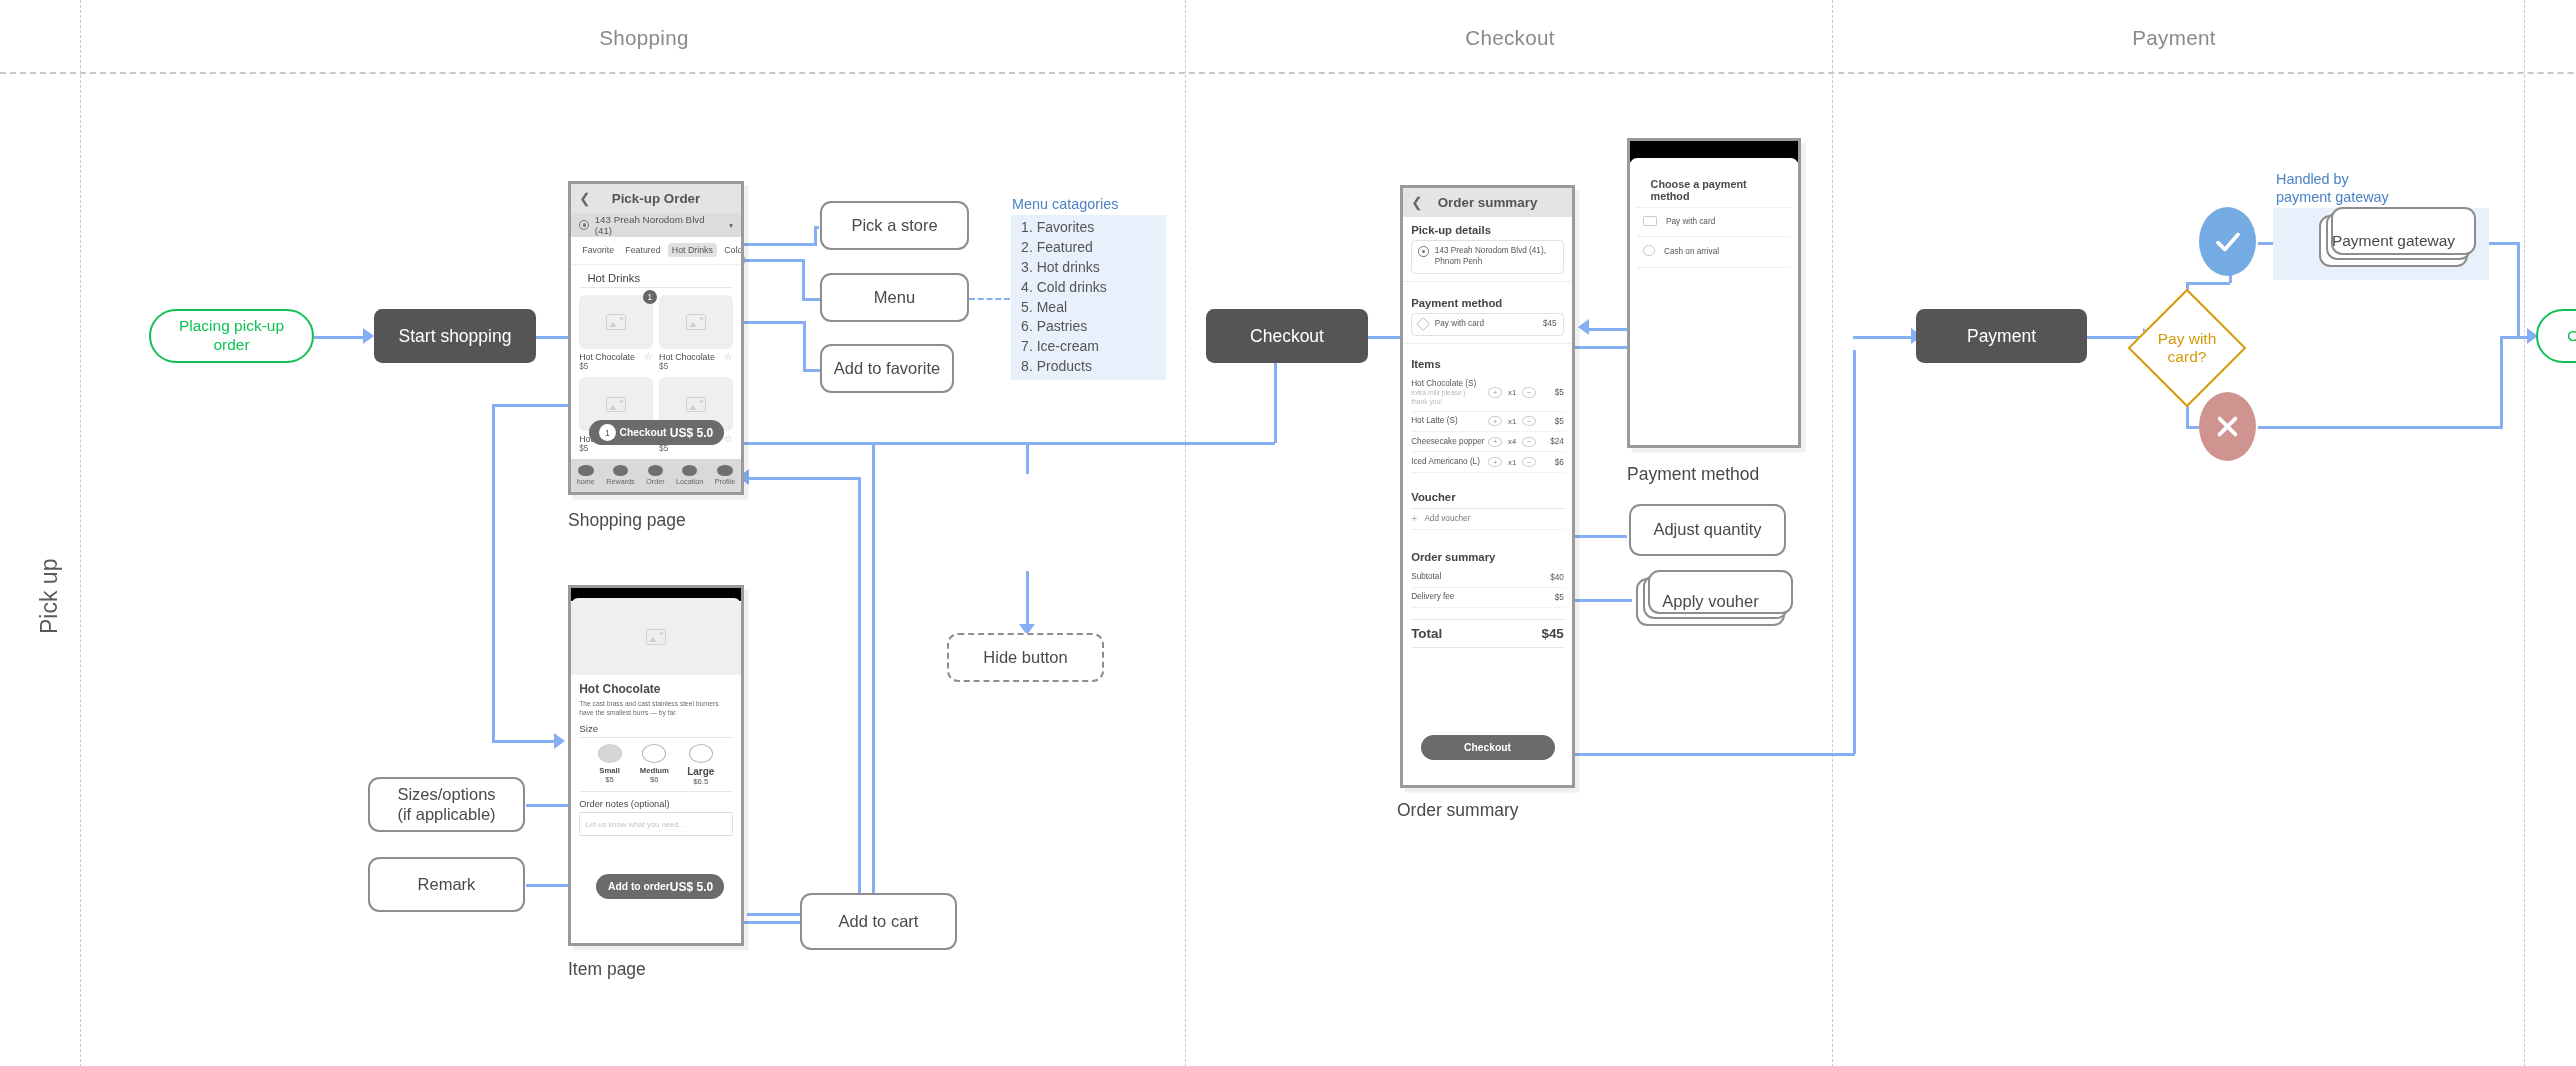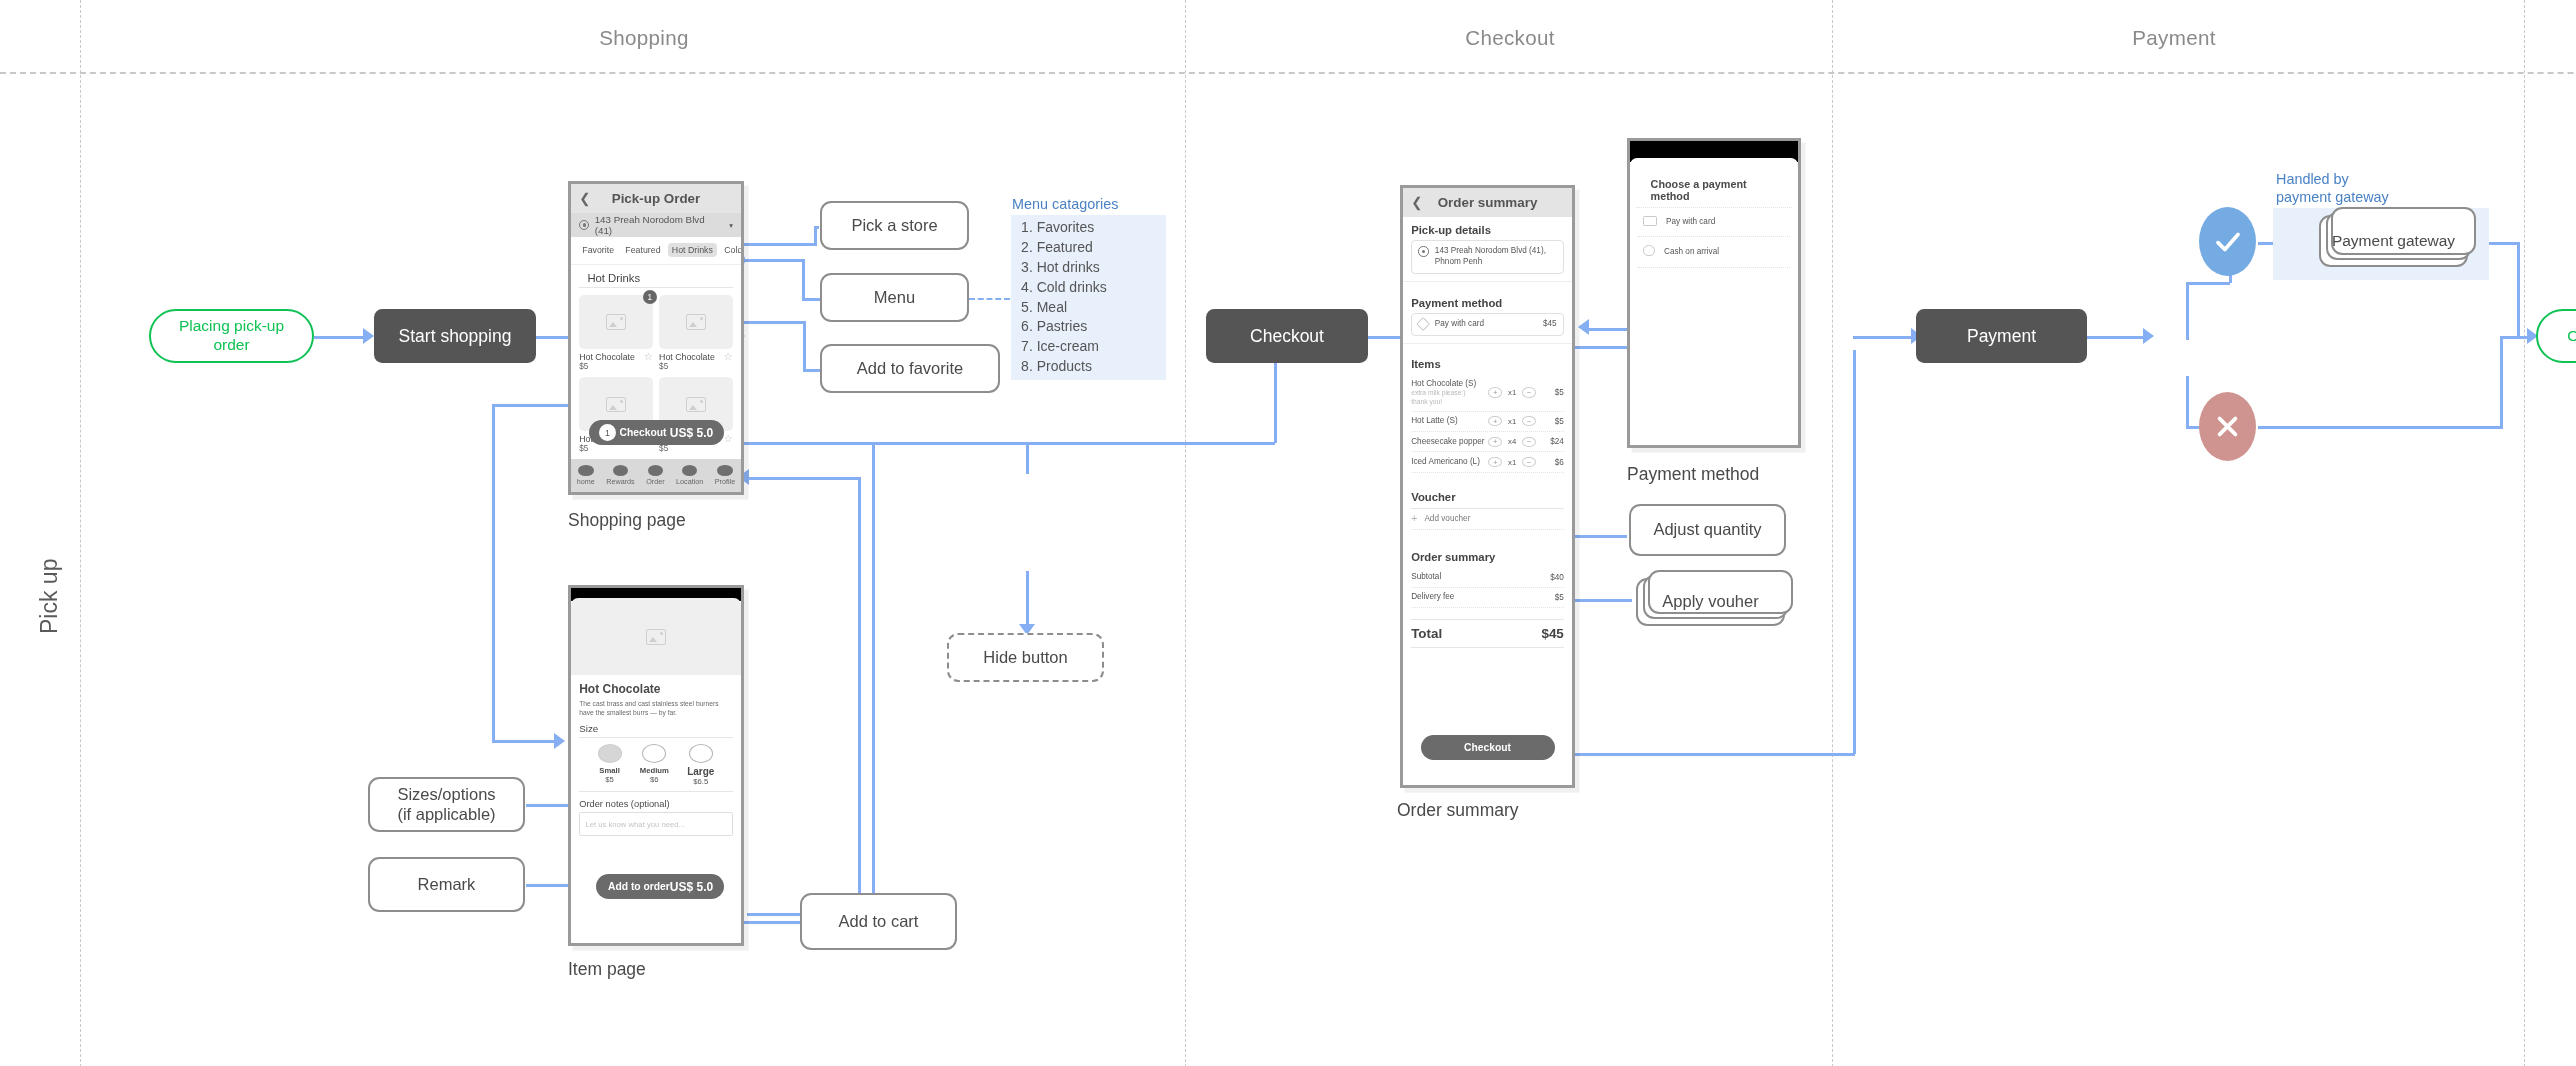--- a/index.html
+++ b/index.html
@@ -260,21 +260,21 @@
   <div class="ln lnh" style="left:2468px; top:242px; width:52px"></div>
   <div class="ln lnv" style="left:2517px; top:242px; height:95px"></div>
 
   <div class="node n-terminal" style="left:149px; top:309px; width:165px; height:54px; white-space:pre-line">Placing pick-up
 order</div>
 
   <div class="node n-dark" style="left:374px; top:309px; width:162px; height:54px">Start shopping</div>
 
   <div class="node n-plain" style="left:820px; top:201px; width:149px; height:49px">Pick a store</div>
   <div class="node n-plain" style="left:820px; top:273px; width:149px; height:49px">Menu</div>
-  <div class="node n-plain" style="left:820px; top:344px; width:180px; height:49px">Add to favorite</div>
+  <div class="node n-plain" style="left:820px; top:344px; width:134px; height:49px">Add to favorite</div>
 
   <div class="anno-label" style="left:1012px; top:195px">Menu catagories</div>
   <div class="cat-box" style="left:1011px; top:215px; width:155px">
     <ol id="cat-list">
         <li>Favorites</li>
         <li>Featured</li>
         <li>Hot drinks</li>
         <li>Cold drinks</li>
         <li>Meal</li>
         <li>Pastries</li>
@@ -291,20 +291,25 @@
   <div class="node n-plain" style="left:368px; top:857px; width:157px; height:55px">Remark</div>
   <div class="node n-plain" style="left:800px; top:893px; width:157px; height:57px">Add to cart</div>
 
   <div class="node n-dark" style="left:1206px; top:309px; width:162px; height:54px">Checkout</div>
 
   <div class="node n-plain" style="left:1629px; top:504px; width:157px; height:52px">Adjust quantity</div>
   <div class="node n-plain n-stack" style="left:1636px; top:578px; width:149px; height:48px">Apply vouher</div>
 
   <div class="node n-dark" style="left:1916px; top:309px; width:171px; height:54px">Payment</div>
 
+  <div class="n-diamond" style="left:2126px; top:289px; width:122px; height:117px">
+    <div class="dia" style="left:18.5px; top:16.5px; width:84px; height:84px"></div>
+    <div class="dtxt" style="white-space:pre-line">Pay with
+card?</div>
+  </div>
 
   <div class="badge-circle badge-yes" style="left:2199px; top:207px; width:57px; height:69px">
     <svg width="30" height="30" viewBox="0 0 24 24" fill="none" stroke="#fff" stroke-width="3" stroke-linecap="round" stroke-linejoin="round" aria-hidden="true">
       <path d="M4 12.5 L9.5 18 L20 6"></path>
       </svg>
   </div>
   <div class="badge-circle badge-no" style="left:2199px; top:392px; width:57px; height:69px">
     <svg width="27" height="27" viewBox="0 0 24 24" fill="none" stroke="#fff" stroke-width="3.4" stroke-linecap="round" aria-hidden="true">
       <path d="M5 5 L19 19 M19 5 L5 19"></path>
       </svg>

